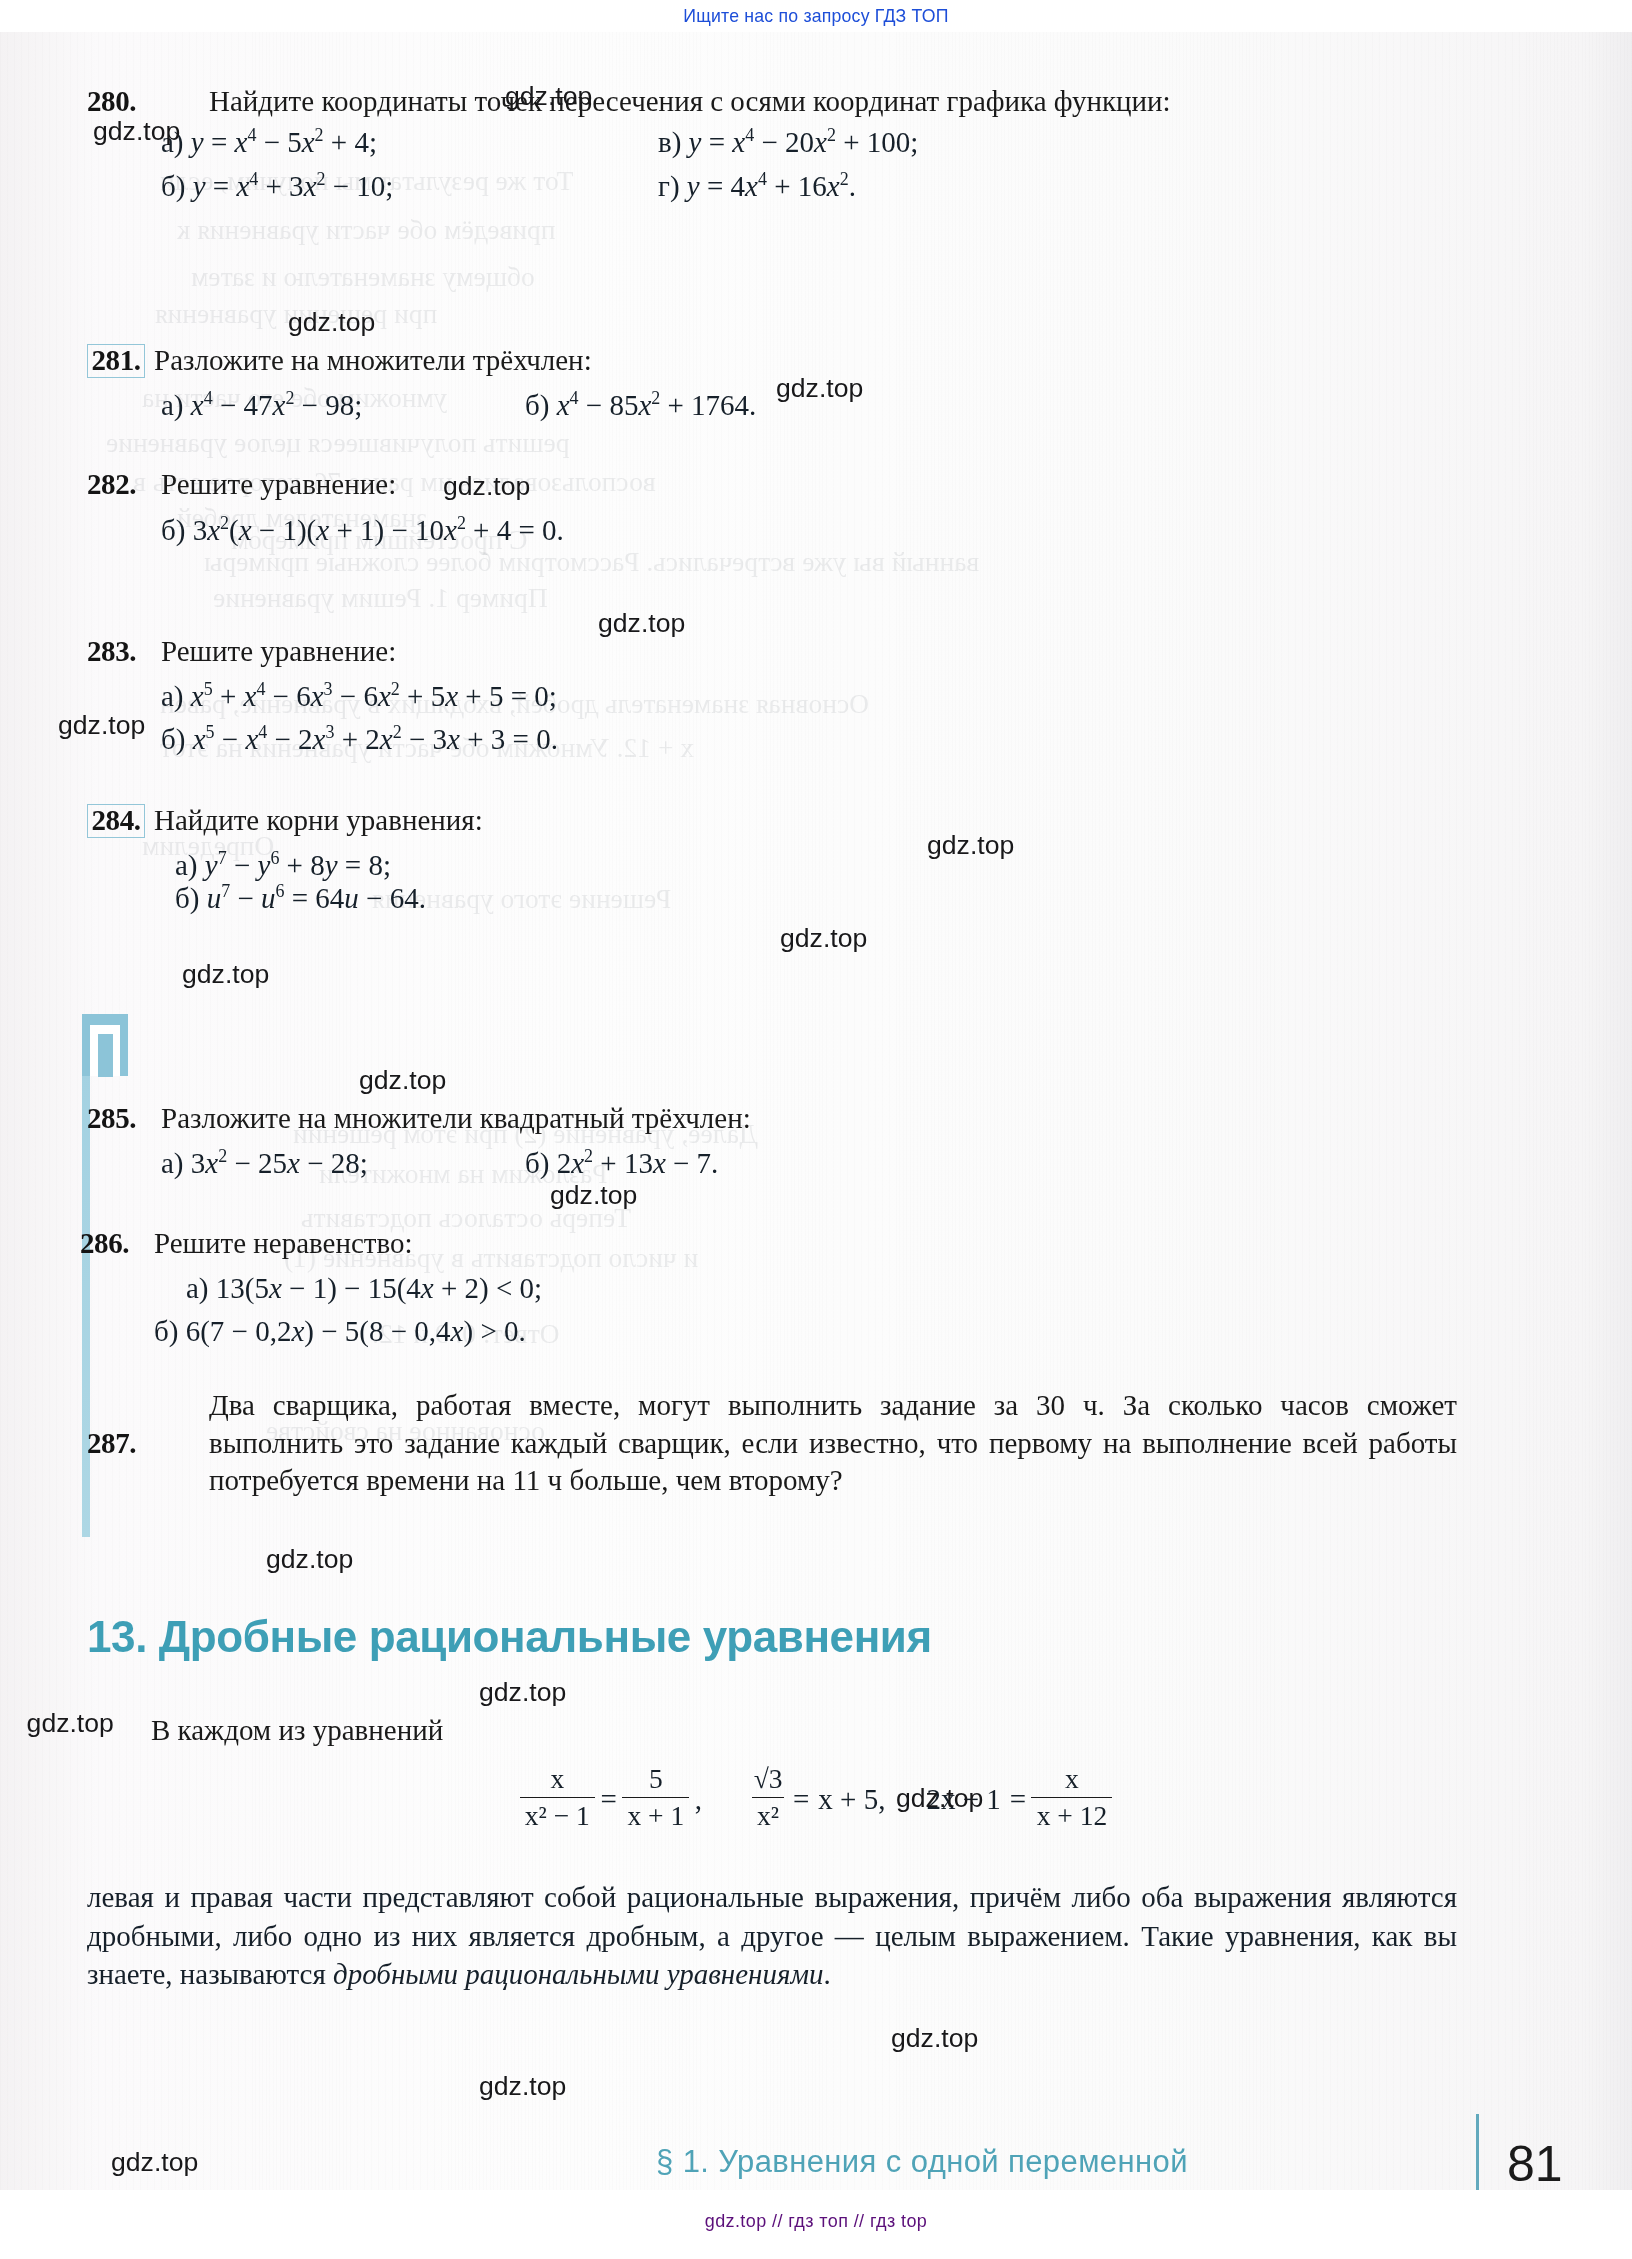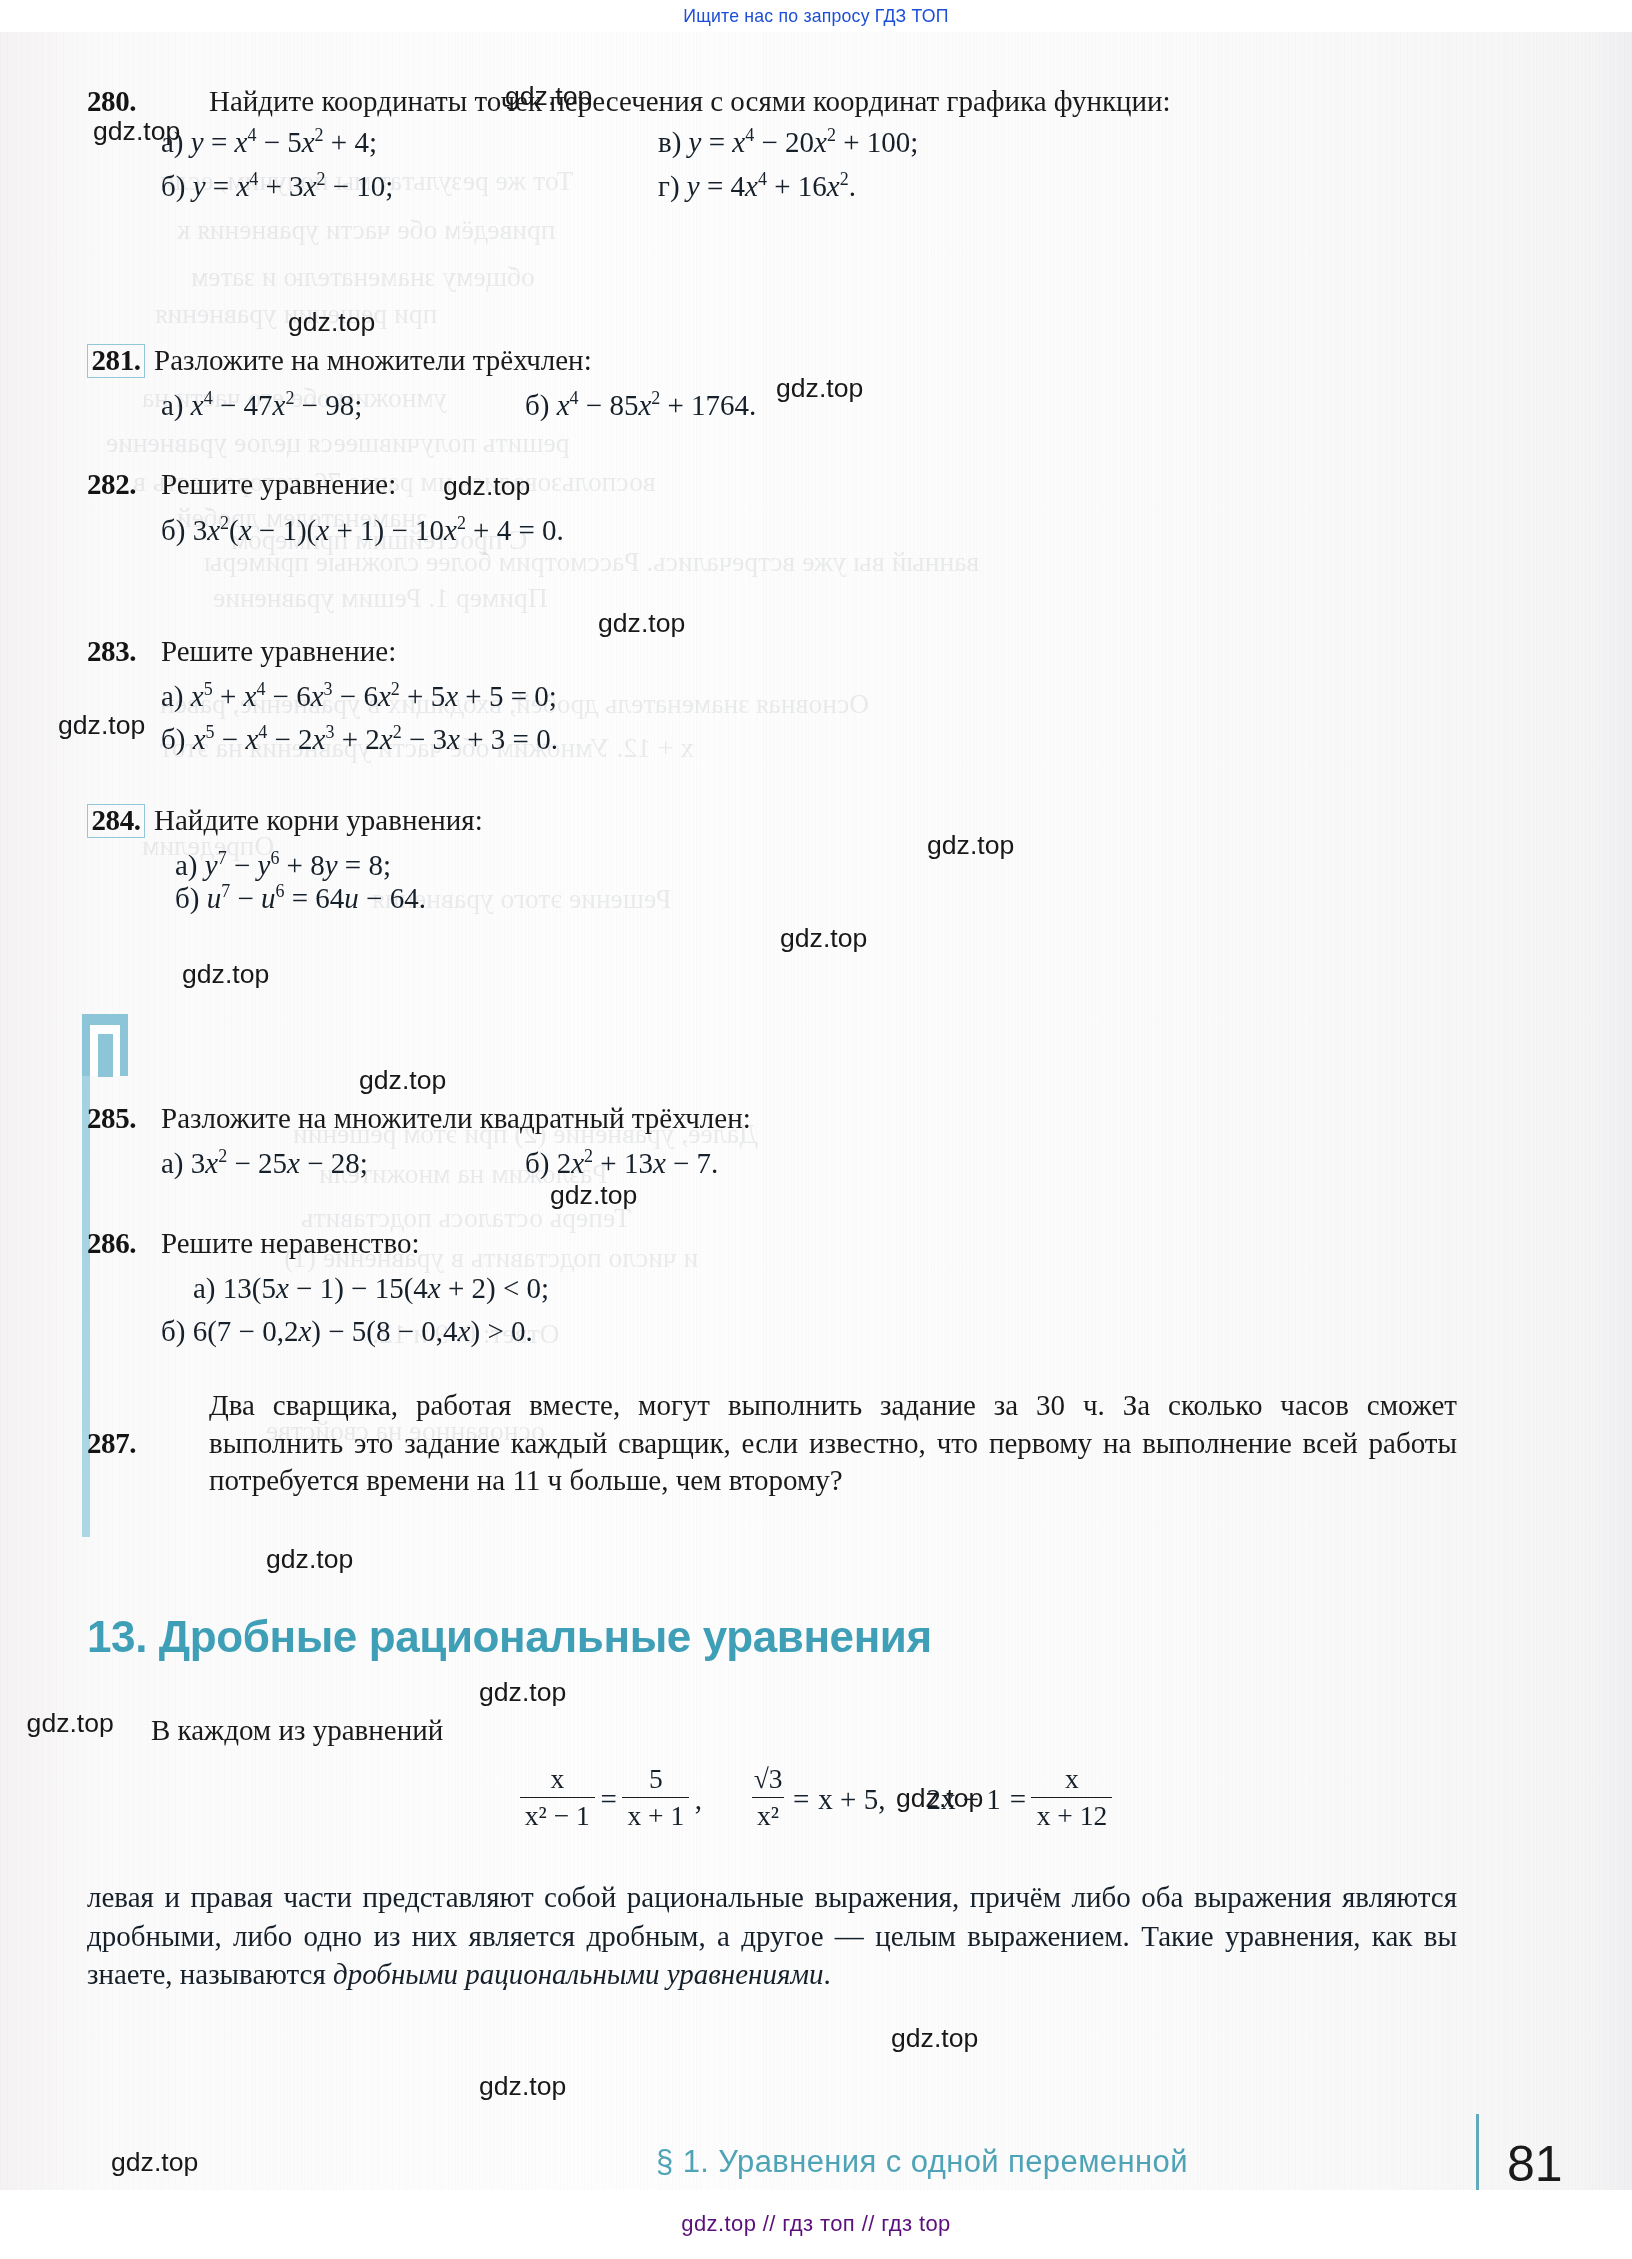--- a/index.html
+++ b/index.html
@@ -137,21 +137,21 @@
     font-family:"Liberation Sans", sans-serif;
     font-size:50px;color:#1a1a1a;
   }
   .bottom-strip{
     position:absolute;left:0;top:2190px;width:1632px;height:69px;
     background:#ffffff;
   }
   .bottom-text{
     position:absolute;left:0;top:2211px;width:1632px;text-align:center;
     font-family:"Liberation Sans", sans-serif;
-    font-size:22px;color:#5b0f7a;letter-spacing:0.4px;
+    font-size:18px;color:#5b0f7a;letter-spacing:0.4px;
   }
 
   
   .wm{
     position:absolute;
     font-family:"Liberation Sans", sans-serif;
     font-size:26.6px;color:#18181a;
     white-space:nowrap;pointer-events:none;user-select:none;
   }
 </style>
@@ -269,21 +269,21 @@
         <div class="stmt">Разложите на множители квадратный трёхчлен:</div>
       </div>
       <div class="items">
         <div class="row" style="margin-left:74px;margin-top:8.9px;">
           <div class="itm" style="width:364px;"><span>а)</span>&nbsp;3<i>x</i><sup>2</sup> − 25<i>x</i> − 28;</div>
           <div class="itm"><span>б)</span>&nbsp;2<i>x</i><sup>2</sup> + 13<i>x</i> − 7.</div>
         </div>
       </div>
     </div>
 
-    <div class="ex" style="left:87px;top:1193px;width:1370px;">
+    <div class="ex" style="left:80px;top:1193px;width:1370px;">
       <div class="ex-head">
         <div class="num">286.</div>
         <div class="stmt">Решите неравенство:</div>
       </div>
       <div class="items">
         <div class="row" style="margin-left:106px;margin-top:8.9px;">
           <div class="itm"><span>а)</span>&nbsp;13(5<i>x</i> − 1) − 15(4<i>x</i> + 2) &lt; 0;</div>
         </div>
         <div class="row" style="margin-left:74px;margin-top:10.6px;">
           <div class="itm"><span>б)</span>&nbsp;6(7 − 0,2<i>x</i>) − 5(8 − 0,4<i>x</i>) &gt; 0.</div>

